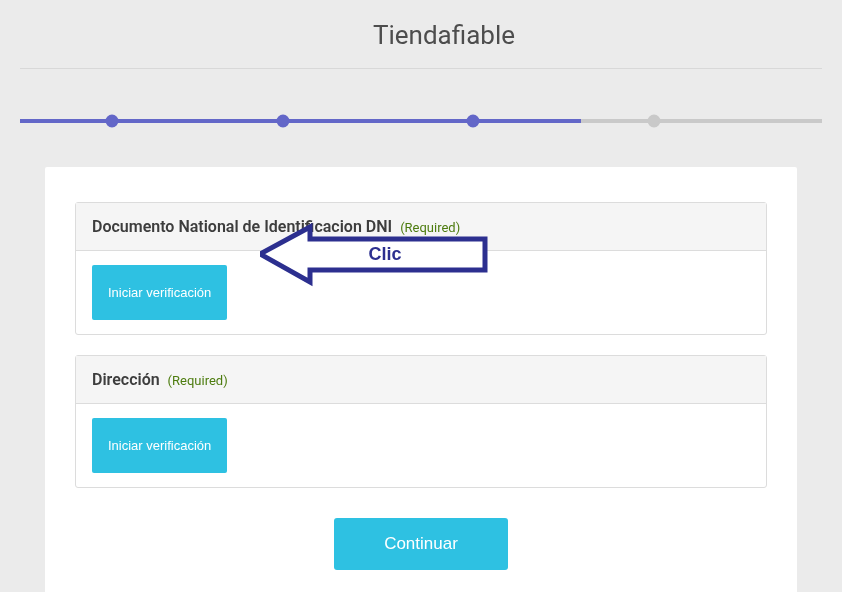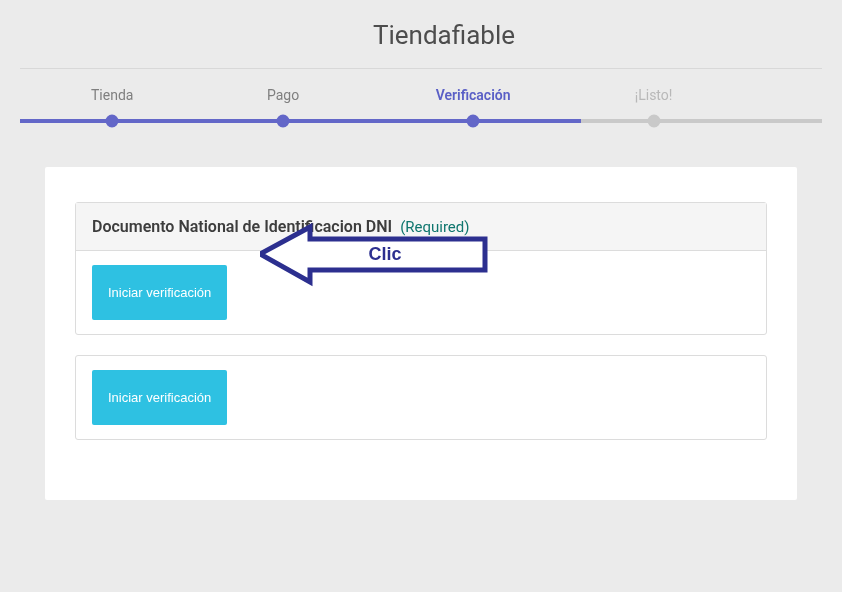--- a/index.html
+++ b/index.html
@@ -97,22 +97,22 @@
       border-bottom: 1px solid #dcdcdc;
       padding: 14px 16px;
     }
     .panel-title {
       font-size: 16px;
       font-weight: 600;
       color: #3d3d3d;
       display: inline;
     }
     .required-tag {
-      color: #0f766e;
-      font-size: 15px;
+      color: #4d7c0f;
+      font-size: 13px;
       font-weight: 400;
       margin-left: 4px;
     }
     .panel-body {
       padding: 14px 16px;
       position: relative;
     }
     .verify-btn {
       background: #2ec1e2;
       color: #fff;
@@ -147,26 +147,20 @@
   </style>
 </head>
 <body>
 
 <div class="header">
   <div class="header-title">Tiendafiable</div>
 </div>
 <hr class="divider">
 
 <div class="stepper">
-  <div class="step-labels">
-    <div class="step-label l1">Tienda</div>
-    <div class="step-label l2">Pago</div>
-    <div class="step-label l3">Verificación</div>
-    <div class="step-label l4">¡Listo!</div>
-  </div>
   <div class="step-track">
     <div class="step-fill"></div>
     <div class="step-dot d1">
         <div class="inner"></div>
       </div>
     <div class="step-dot d2">
         <div class="inner"></div>
       </div>
     <div class="step-dot d3">
         <div class="inner"></div>
@@ -183,24 +177,31 @@
     <div class="panel-header">
       <span class="panel-title">Documento National de Identificacion DNI</span>
       <span class="required-tag">(Required)</span>
     </div>
     <div class="panel-body">
       <button class="verify-btn">Iniciar verificación</button>
     </div>
   </div>
 
   <div class="panel">
+    <div class="panel-header">
+      <span class="panel-title">Dirección</span>
+      <span class="required-tag">(Required)</span>
+    </div>
     <div class="panel-body">
       <button class="verify-btn">Iniciar verificación</button>
     </div>
   </div>
 
+  <div class="continue-wrap">
+    <button class="continue-btn">Continuar</button>
+  </div>
 
   <svg class="annotation-arrow" viewBox="0 0 230 65" style="top:55px;">
     <path d="M 0 32 L 50 5 L 50 17 L 225 17 L 225 48 L 50 48 L 50 60 Z" fill="#ffffff" stroke="#2c2f8f" stroke-width="5" stroke-linejoin="miter"></path>
     <text x="125" y="38" font-size="18" font-weight="700" fill="#2c2f8f" text-anchor="middle" font-family="Arial">Clic</text>
   </svg>
 
 </div>
 
 </body></html>

